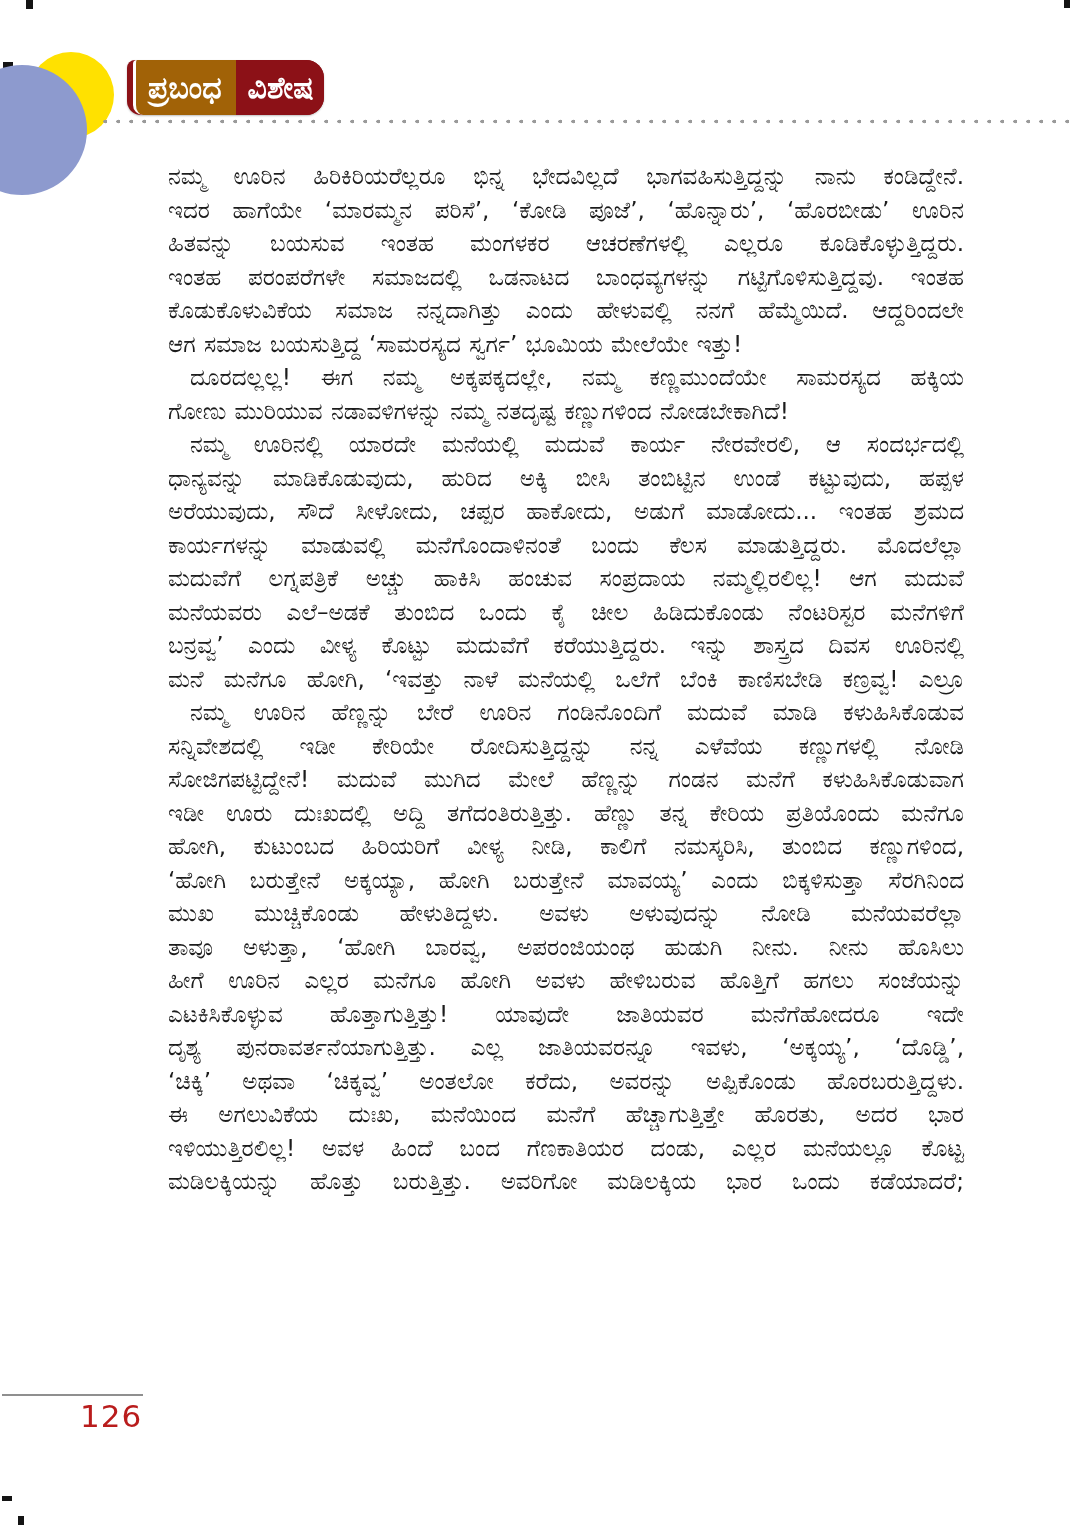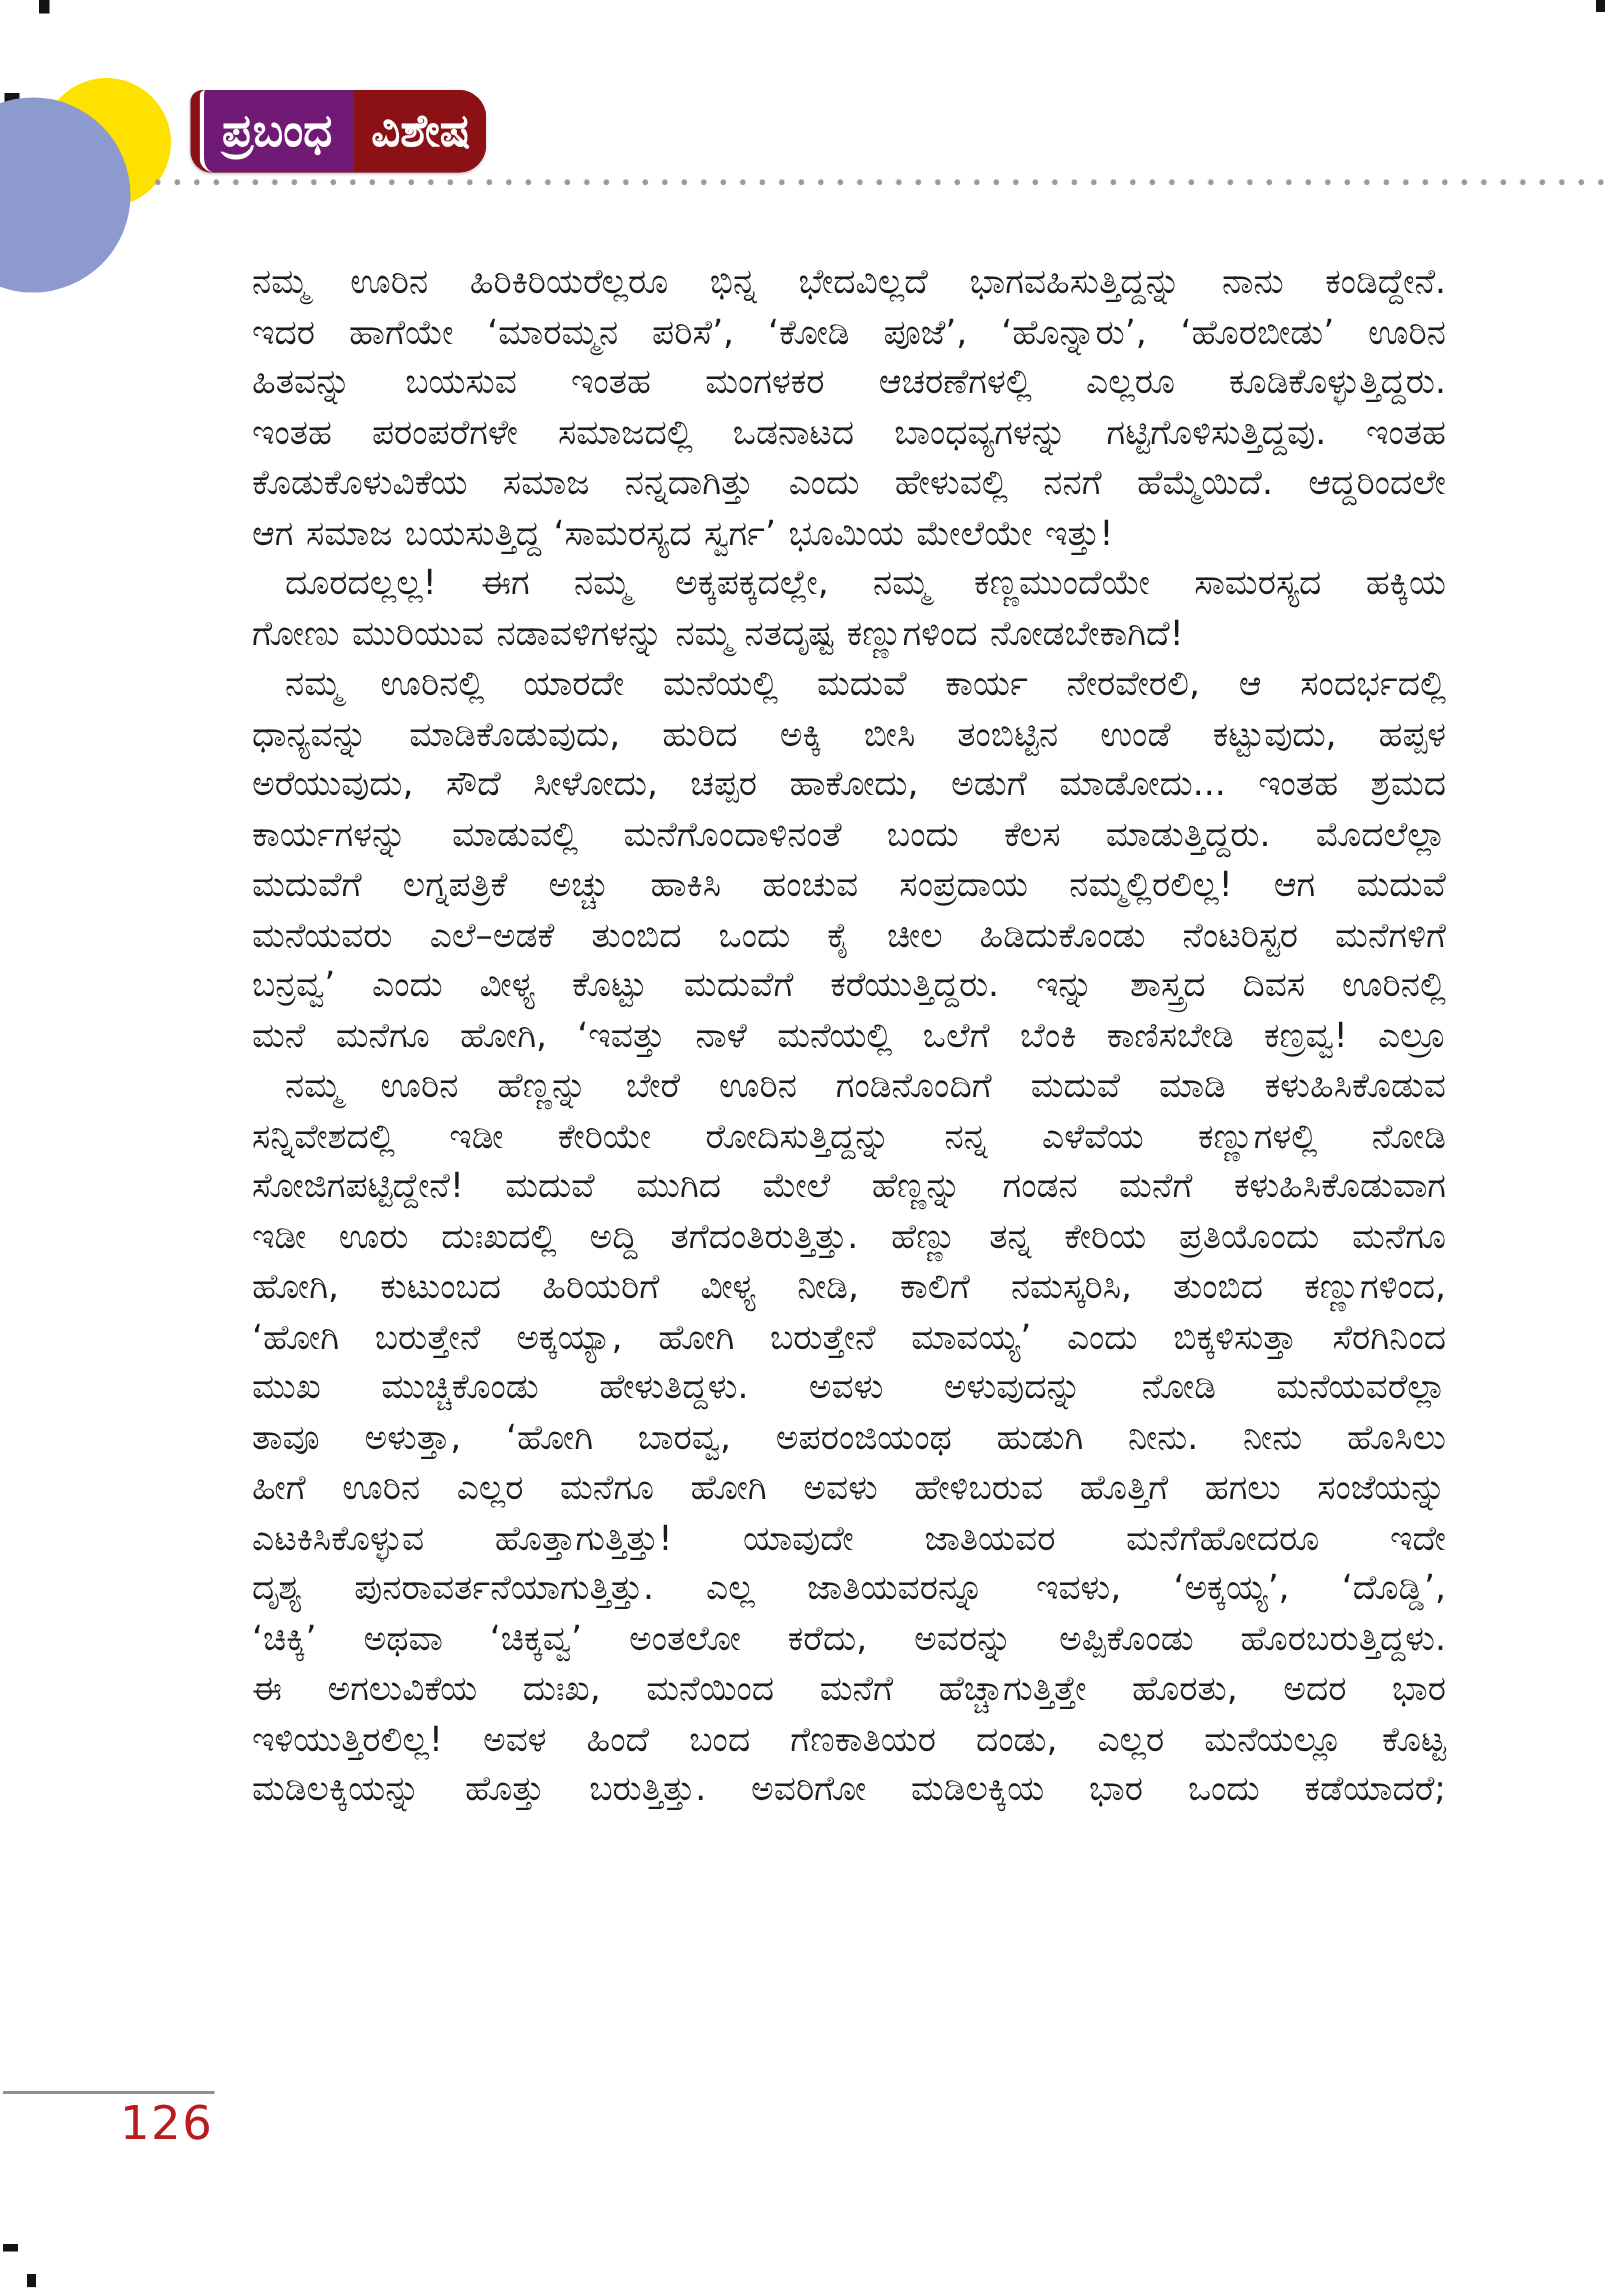--- a/index.html
+++ b/index.html
@@ -30,21 +30,21 @@
   .badge {
     position:absolute; left:127px; top:60px; height:55px;
     display:flex; align-items:stretch;
     background:#8c1117;
     border-radius:8px 18px 18px 14px;
     overflow:hidden;
     box-shadow:0 1px 2px rgba(0,0,0,0.25);
   }
   .badge-left {
     display:flex; align-items:center;
-    background:#701a75;
+    background:#a16207;
     border-left:3px solid #ffffff;
     margin-left:6px;
     padding:0 14px 0 12px;
     color:#ffffff; font-weight:bold; font-size:30px;
     border-radius:4px 0 0 10px;
   }
   .badge-right {
     display:flex; align-items:center;
     background:#8c1117;
     padding:0 10px 0 12px;
@@ -53,21 +53,21 @@
 
   
   .dotted-rule {
     position:absolute; left:103px; right:0; top:119px; height:5px;
     background-image:radial-gradient(circle at 2.2px 2.5px, #9a9a9a 1.7px, rgba(0,0,0,0) 2.1px);
     background-size:13px 5px; background-repeat:repeat-x;
   }
 
   
   .body-text {
-    position:absolute; left:168px; top:172px; width:796px;
+    position:absolute; left:168px; top:160px; width:796px;
     font-size:23px; line-height:33.5px; color:#1c1c1c;
     word-spacing:1px;
   }
   .line { text-align:justify; white-space:normal; }
   .line.j { text-align-last:justify; }
   .line.ind { text-indent:22px; }
 
   
   .pn-rule { position:absolute; left:2px; top:1394px; width:141px; height:2px; background:#8f8f8f; }
   .page-number {

